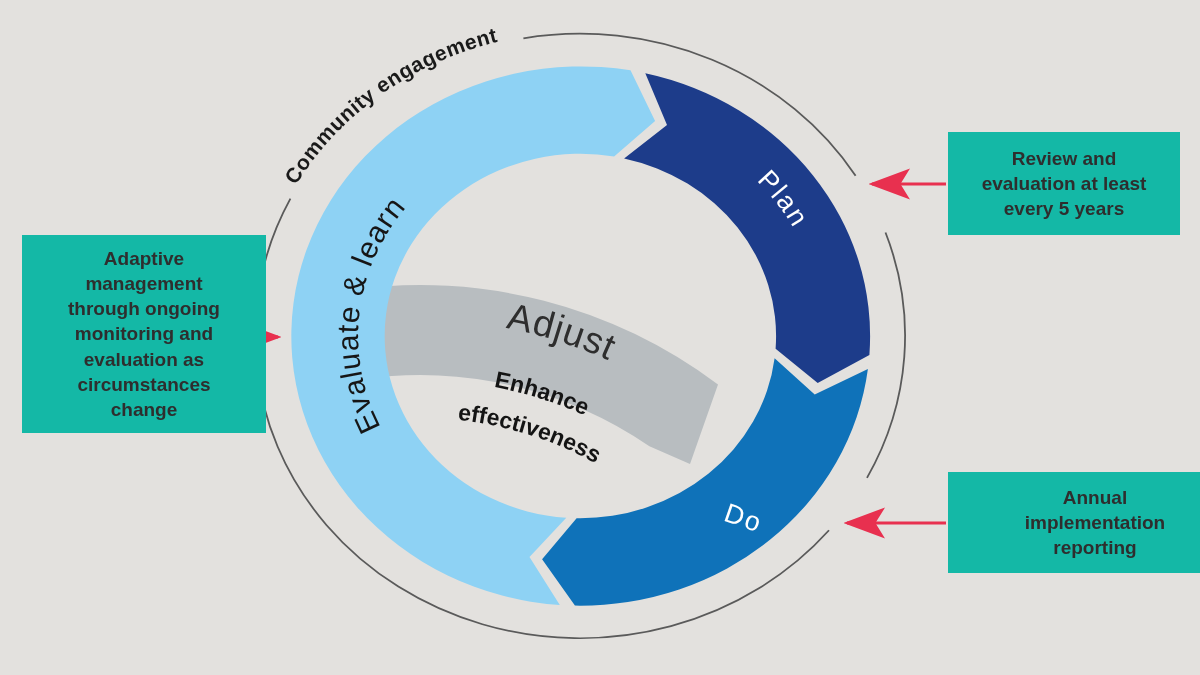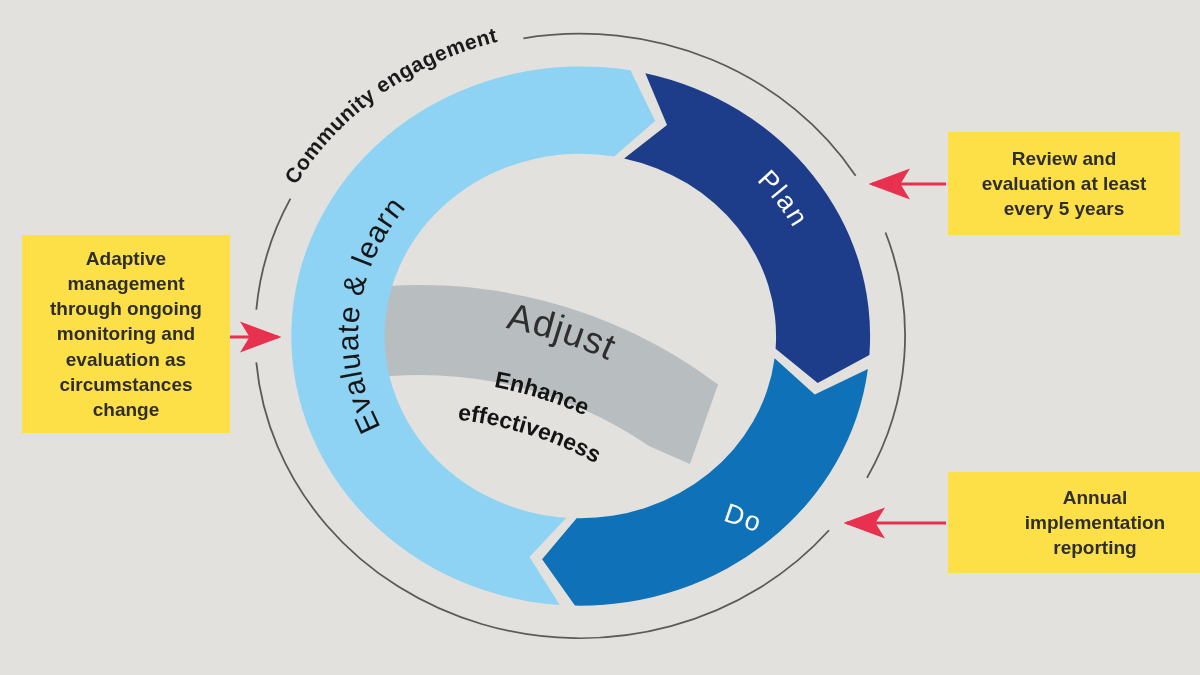--- a/index.html
+++ b/index.html
@@ -3,27 +3,27 @@
 <meta charset="utf-8">
 <style>
   html,body{margin:0;padding:0;}
   .stage{
     position:relative;width:1200px;height:675px;
     background:#e3e1de;overflow:hidden;
     font-family:"Liberation Sans",sans-serif;
   }
   .stage svg{position:absolute;left:0;top:0;}
   .callout{
-    position:absolute;background:#fde047;
+    position:absolute;background:#14b8a6;
     display:flex;align-items:center;justify-content:center;
     text-align:center;color:#2e2e2e;
     font-size:19px;line-height:1.32;font-weight:600;
     white-space:pre-line;
   }
-  .callout-left{left:22px;top:235px;width:208px;height:198px;}
+  .callout-left{left:22px;top:235px;width:244px;height:198px;}
   .callout-top-right{left:948px;top:132px;width:232px;height:103px;}
   .callout-bottom-right{left:948px;top:472px;width:232px;height:101px;padding-left:31px;}
 
   .ring-circle{fill:none;stroke:#5a5a5a;stroke-width:1.8px;}
   .seg-plan{fill:#1d3c8a;}
   .seg-do{fill:#0f72b9;}
   .seg-eval{fill:#8ed2f4;}
   .band{fill:#b8bdc0;}
   .seg-label{fill:#ffffff;font-size:27px;font-weight:500;letter-spacing:2px;}
   .eval-label{fill:#161616;font-size:30px;font-weight:500;letter-spacing:1px;}

